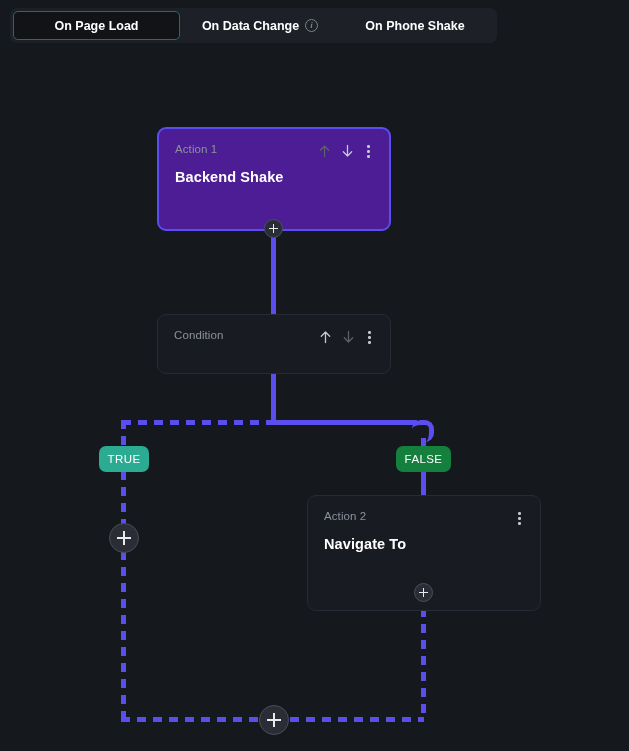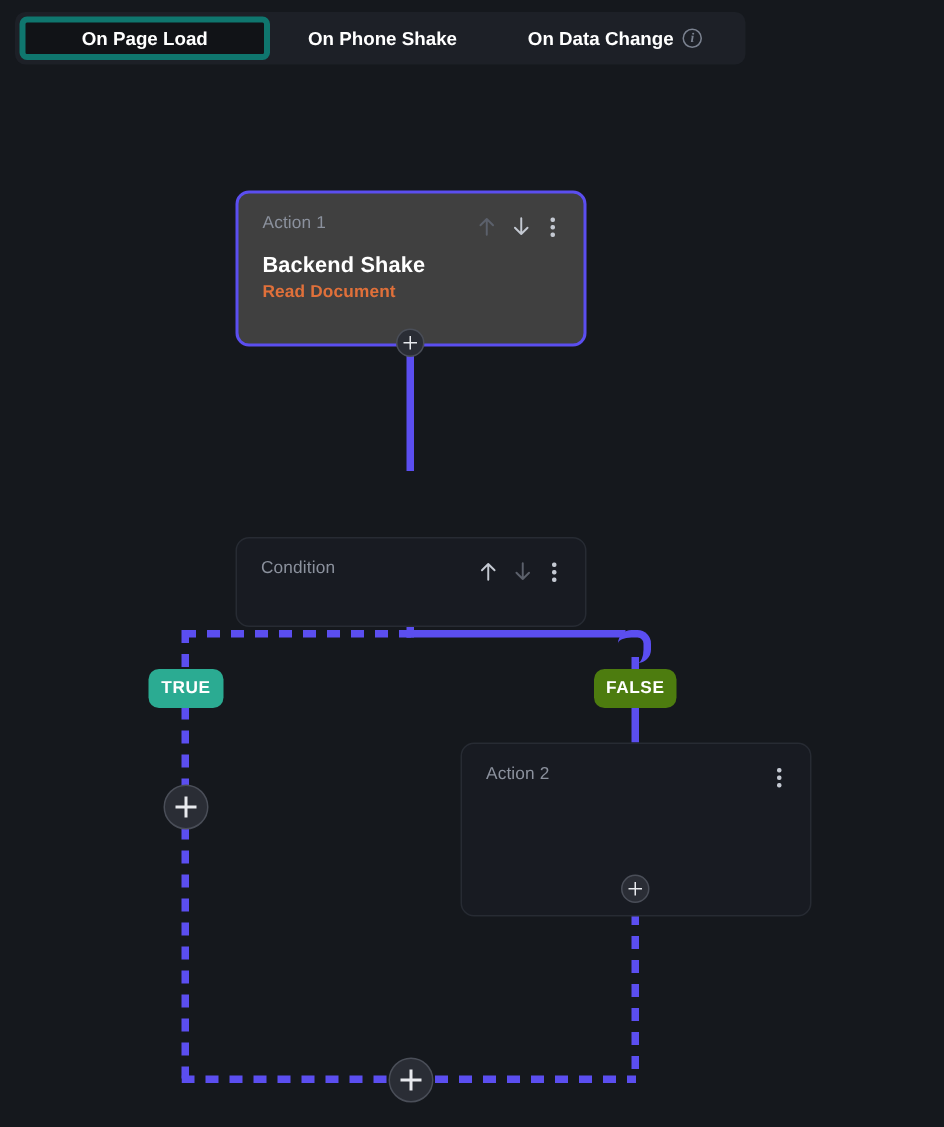--- a/index.html
+++ b/index.html
@@ -37,21 +37,21 @@
     color: #ffffff;
     border-radius: 5px;
     cursor: pointer;
     user-select: none;
   }
   .tab.t0 { width: 167px; }
   .tab.t1 { width: 150px; }
   .tab.t2 { width: 160px; }
   .tab.active {
     background: #111317;
-    border: 4px solid #0f766e;
+    border: 1px solid #0f766e;
   }
   .info-icon {
     width: 13px; height: 13px;
     border-radius: 50%;
     border: 1.3px solid #7b8290;
     color: #7b8290;
     font-size: 9px;
     font-style: italic;
     font-weight: bold;
     display: flex;
@@ -99,21 +99,21 @@
   
   .card {
     position: absolute;
     background: #181b22;
     border-radius: 9px;
     border: 1px solid #272b33;
     padding: 14px 16px 16px 16px;
   }
   .card.selected {
     border: 2px solid #5b4ef0;
-    background: #404040;
+    background: #4c1d95;
   }
   .card-head {
     display: flex;
     align-items: flex-start;
     justify-content: space-between;
   }
   .card-kind {
     font-size: 11.5px;
     color: #8b919d;
     letter-spacing: .1px;
@@ -174,42 +174,42 @@
 
   
   .badge {
     position: absolute;
     height: 26px;
     border-radius: 7px;
     display: flex;
     align-items: center;
     justify-content: center;
     font-size: 11.5px;
-    font-weight: bold;
+    font-weight: normal;
     color: #ffffff;
     letter-spacing: .4px;
     z-index: 5;
     cursor: pointer;
   }
   .badge.true  { background: #2bab92; }
-  .badge.false { background: #4d7c0f; }
+  .badge.false { background: #15803d; }
 </style>
 </head>
 <body>
 
 <div class="tabbar">
   <div class="tab t0 active">
     <span>On Page Load</span>
   </div>
-  <div class="tab t1">
-    <span>On Phone Shake</span>
-  </div>
   <div class="tab t2">
     <span>On Data Change</span>
     <span class="info-icon">i</span>
+  </div>
+  <div class="tab t1">
+    <span>On Phone Shake</span>
   </div>
 </div>
 
 <div class="canvas">
 
   <div class="solid-v" style="left:271px; top:228px; height:86px;"></div>
 
   <div class="solid-v" style="left:271px; top:373px; height:52px;"></div>
 
   <div class="solid-h" style="left:271px; top:420px; width:146px;"></div>
@@ -244,26 +244,25 @@
             </svg>
         </span>
         <span class="kebab">
             <i></i>
             <i></i>
             <i></i>
           </span>
       </span>
     </div>
     <div class="card-title">Backend Shake</div>
-    <div class="card-sub">Read Document</div>
   </div>
 
   <div class="plus sm" style="left:264px; top:219px;"></div>
 
-  <div class="card" style="left:157px; top:314px; width:234px; height:60px;margin-top:44px;">
+  <div class="card" style="left:157px; top:314px; width:234px; height:60px;">
     <div class="card-head">
       <span class="card-kind">Condition</span>
       <span class="card-tools">
         <span class="tool">
           <svg width="13" height="14" viewBox="0 0 13 14">
               <path d="M6.5 12.5V2M6.5 2L2.3 6.2M6.5 2l4.2 4.2" stroke="#c4c9d2" stroke-width="1.3" fill="none" stroke-linecap="round" stroke-linejoin="round"></path>
             </svg>
         </span>
         <span class="tool">
           <svg width="13" height="14" viewBox="0 0 13 14">
@@ -292,19 +291,20 @@
     <div class="card-head">
       <span class="card-kind">Action 2</span>
       <span class="card-tools">
         <span class="kebab">
             <i></i>
             <i></i>
             <i></i>
           </span>
       </span>
     </div>
+    <div class="card-title">Navigate To</div>
   </div>
 
   <div class="plus sm" style="left:414px; top:583px;"></div>
 
   <div class="plus md" style="left:259px; top:705px;"></div>
 
 </div>
 
 </body></html>

